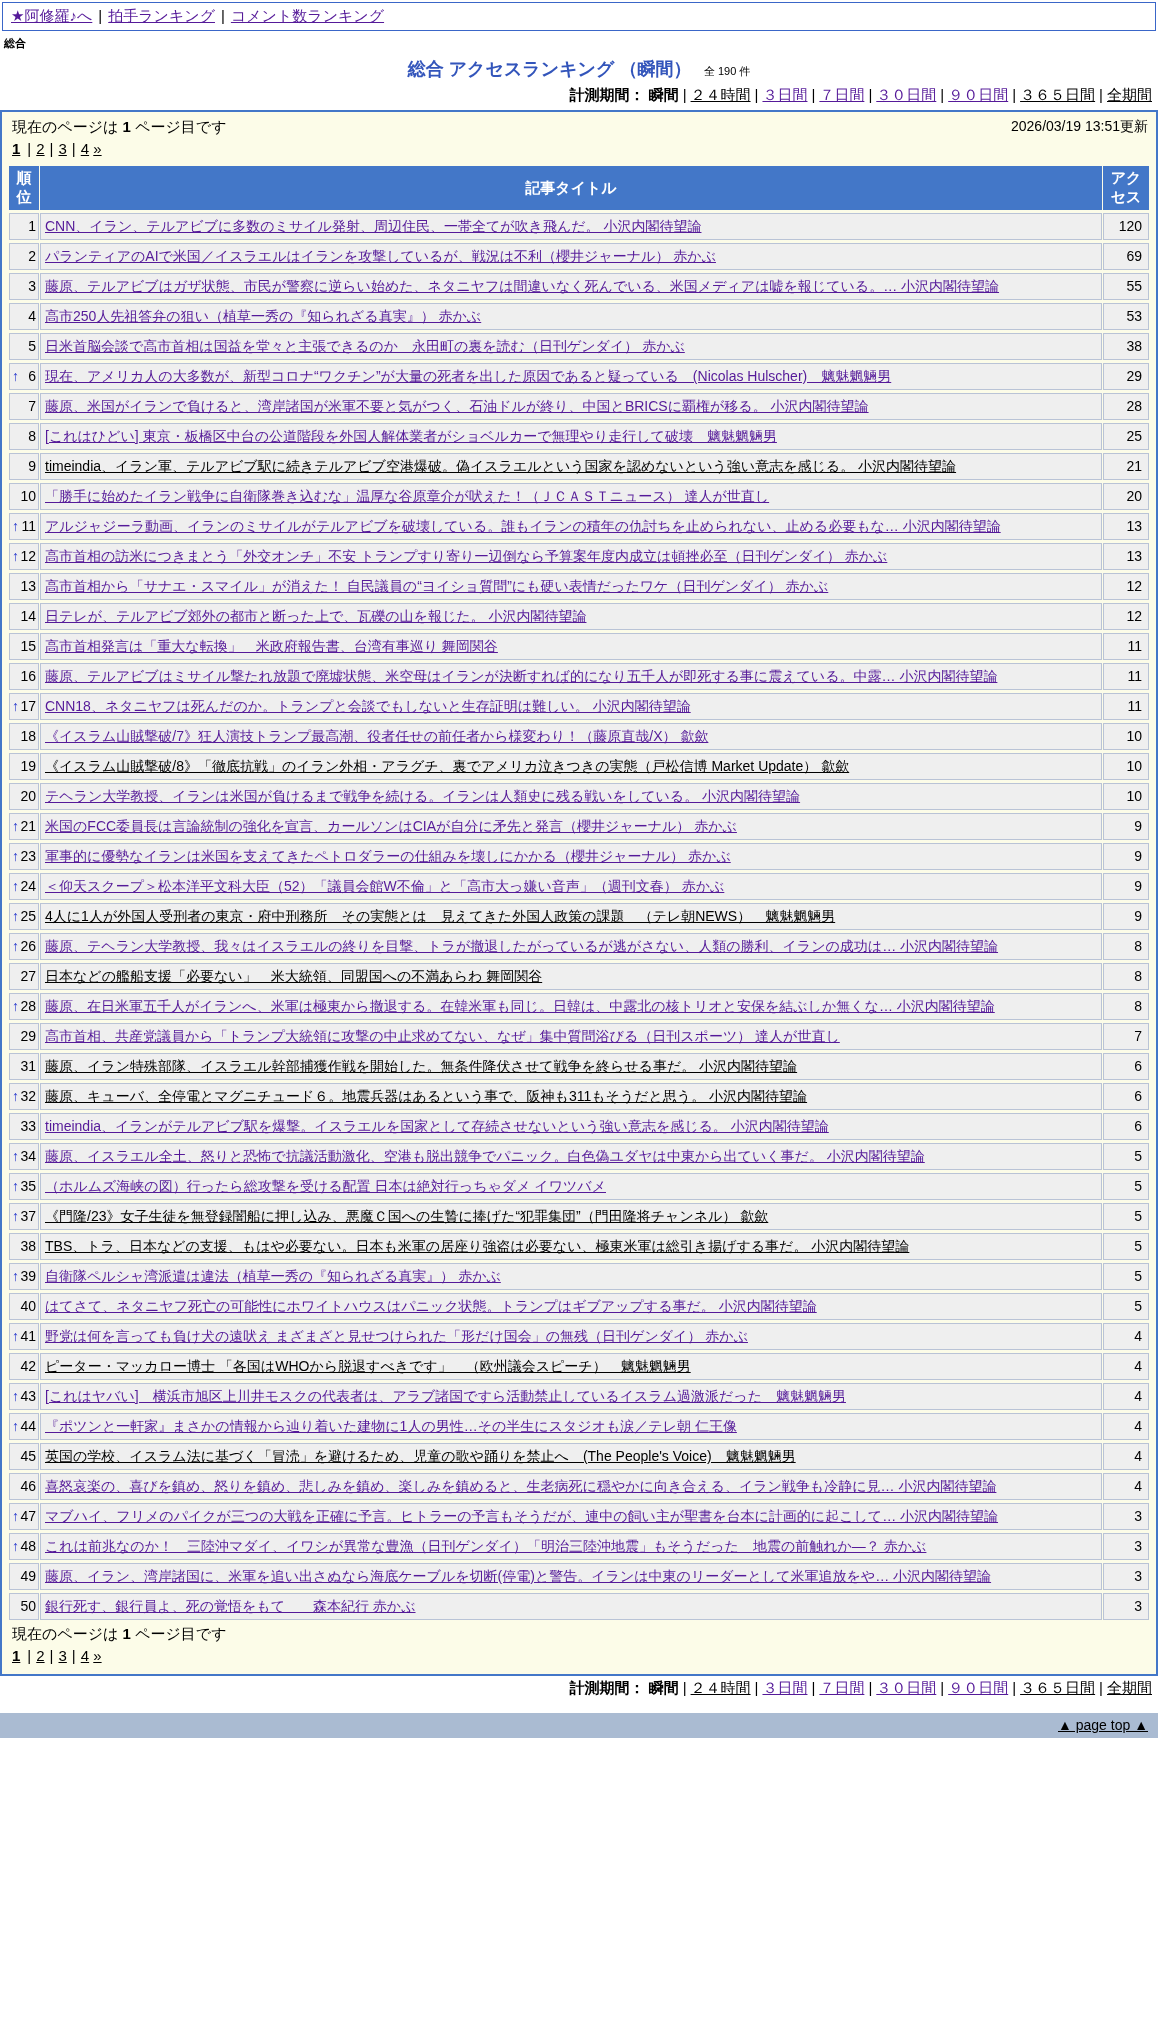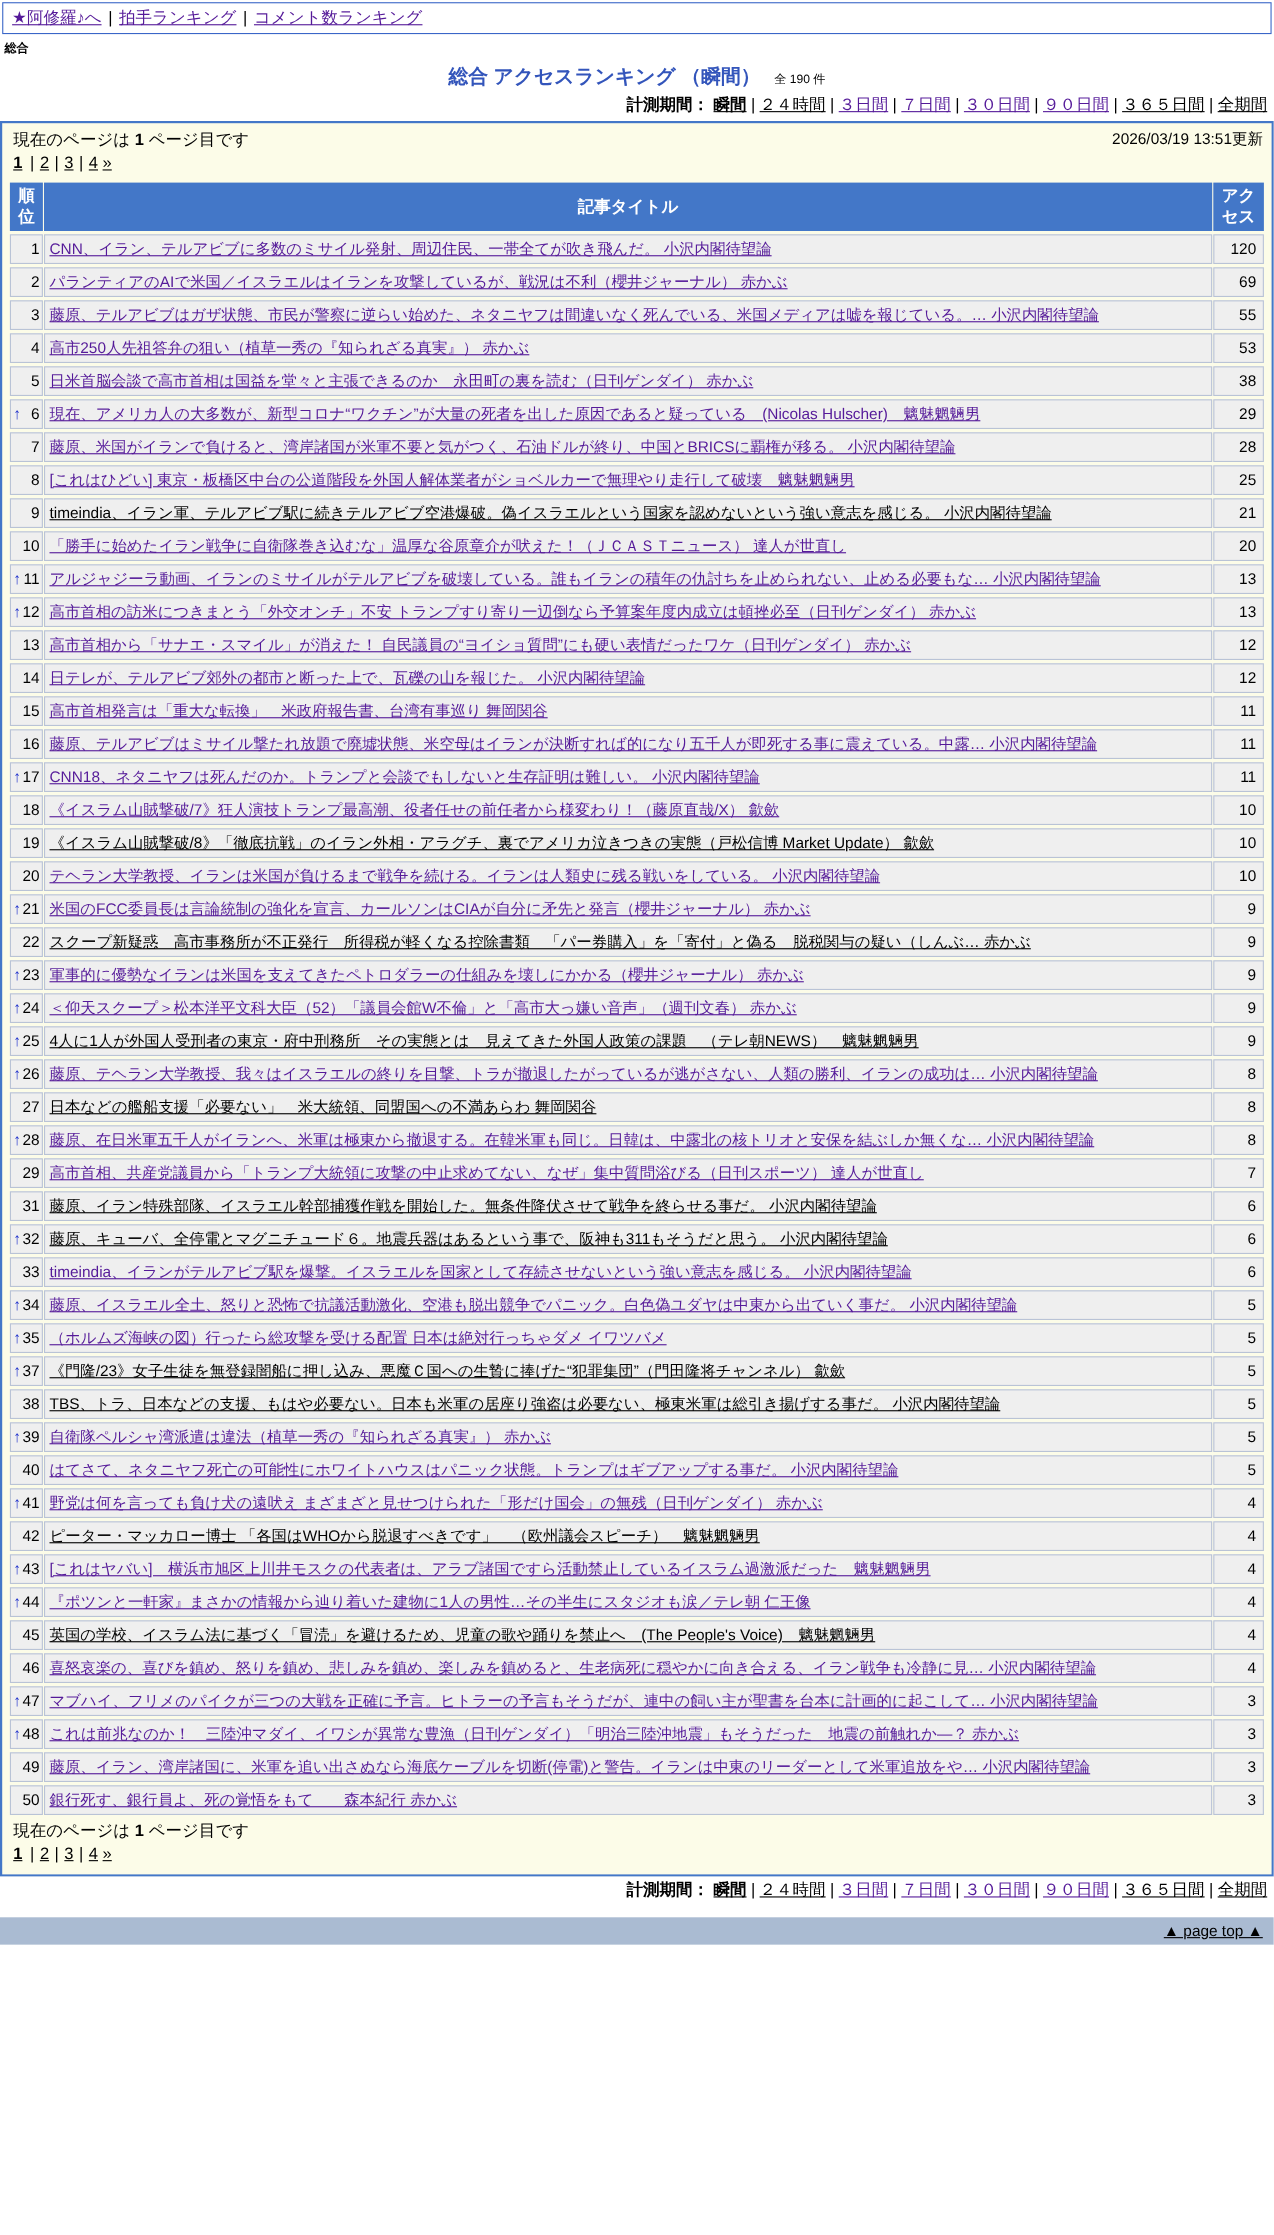--- a/index.html
+++ b/index.html
@@ -15,21 +15,21 @@
   .topnav .sep { color:#000; margin:0 6px; }
 
   .section-label { font-size:11px; font-weight:bold; padding:3px 4px 0 4px; }
 
   .title-line { text-align:center; padding:6px 0 2px 0; }
   .page-title { color:#3355bb; font-weight:bold; font-size:18px; }
   .total-count { font-size:11px; margin-left:8px; }
 
   .period-nav { text-align:right; font-size:15px; padding:3px 6px 5px 0; }
   .period-nav .pn-label { font-weight:bold; }
-  .period-nav b.cur { font-weight:bold;text-decoration:underline; }
+  .period-nav b.cur { font-weight:bold; }
   .period-nav .bar { margin:0 4px; }
 
   
   .content-box { border:2px solid #4377c8; background:#fcfce8; padding:4px 6px 6px 6px; margin:0; }
   .page-info-line { display:flex; justify-content:space-between; font-size:15px; padding:2px 2px 0 4px; }
   .pager { font-size:15px; padding:3px 0 4px 4px; }
   .pager b.cur { color:#000; text-decoration:underline; margin-right:2px; }
   .pager .bar { margin:0 5px; }
   .updated { font-size:14px; }
 
@@ -289,29 +289,20 @@
   <tr>
     <td class="rank">
       <span class="up-arrow">↑</span><span class="rank-num">21</span>
     </td>
     <td class="title">
       <a href="#" class="article-link v">米国のFCC委員長は言論統制の強化を宣言、カールソンはCIAが自分に矛先と発言（櫻井ジャーナル） 赤かぶ</a>
     </td>
     <td class="access">9</td>
   </tr>
 
-  <tr>
-    <td class="rank">
-      <span class="rank-num">22</span>
-    </td>
-    <td class="title">
-      <a href="#" class="article-link u">スクープ新疑惑　高市事務所が不正発行　所得税が軽くなる控除書類　「パー券購入」を「寄付」と偽る　脱税関与の疑い（しんぶ… 赤かぶ</a>
-    </td>
-    <td class="access">9</td>
-  </tr>
 
   <tr>
     <td class="rank">
       <span class="up-arrow">↑</span><span class="rank-num">23</span>
     </td>
     <td class="title">
       <a href="#" class="article-link v">軍事的に優勢なイランは米国を支えてきたペトロダラーの仕組みを壊しにかかる（櫻井ジャーナル） 赤かぶ</a>
     </td>
     <td class="access">9</td>
   </tr>

